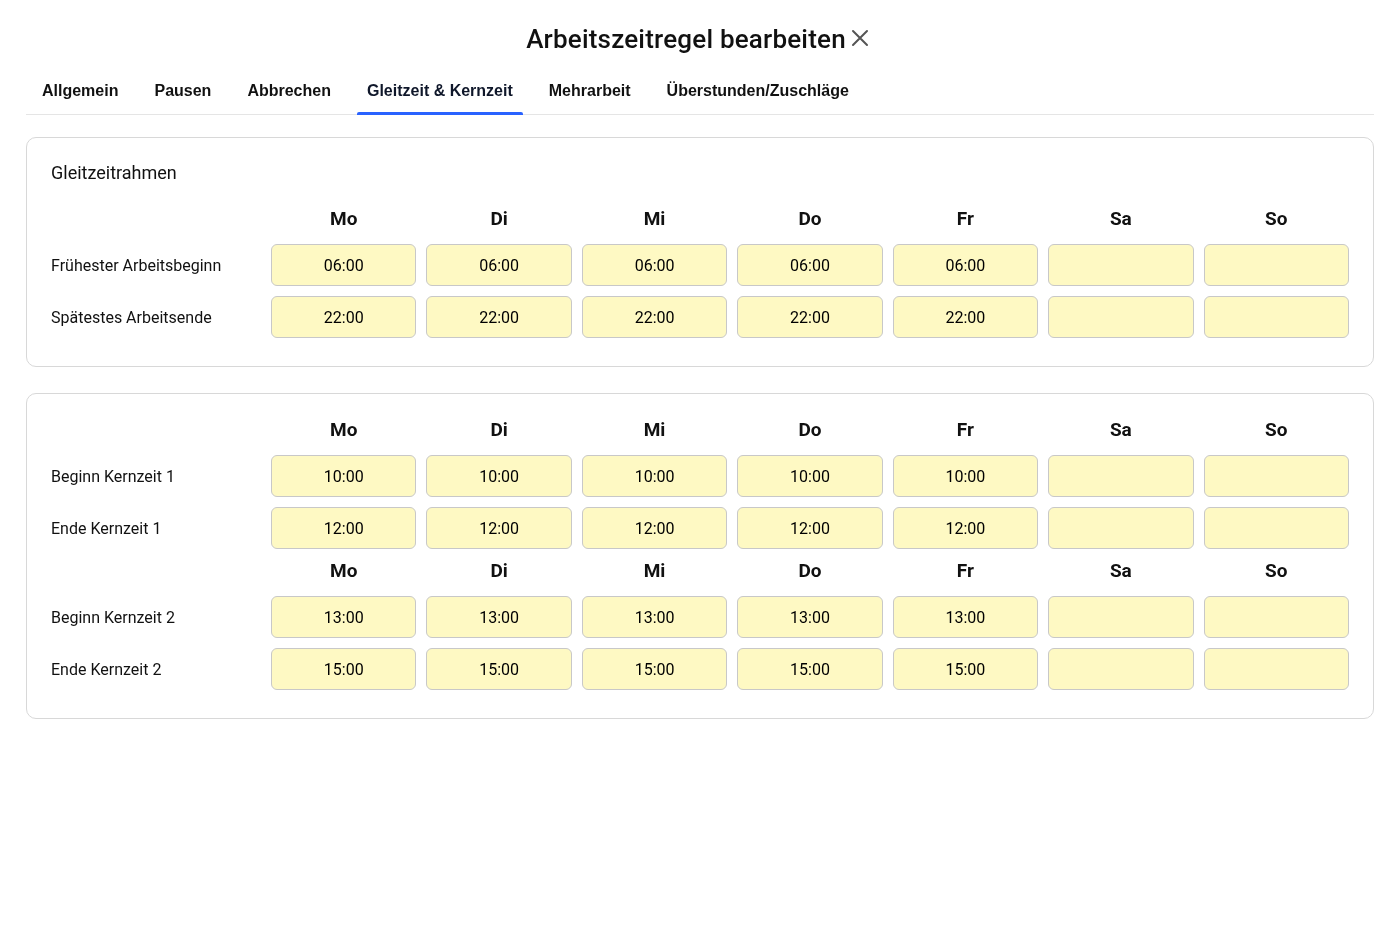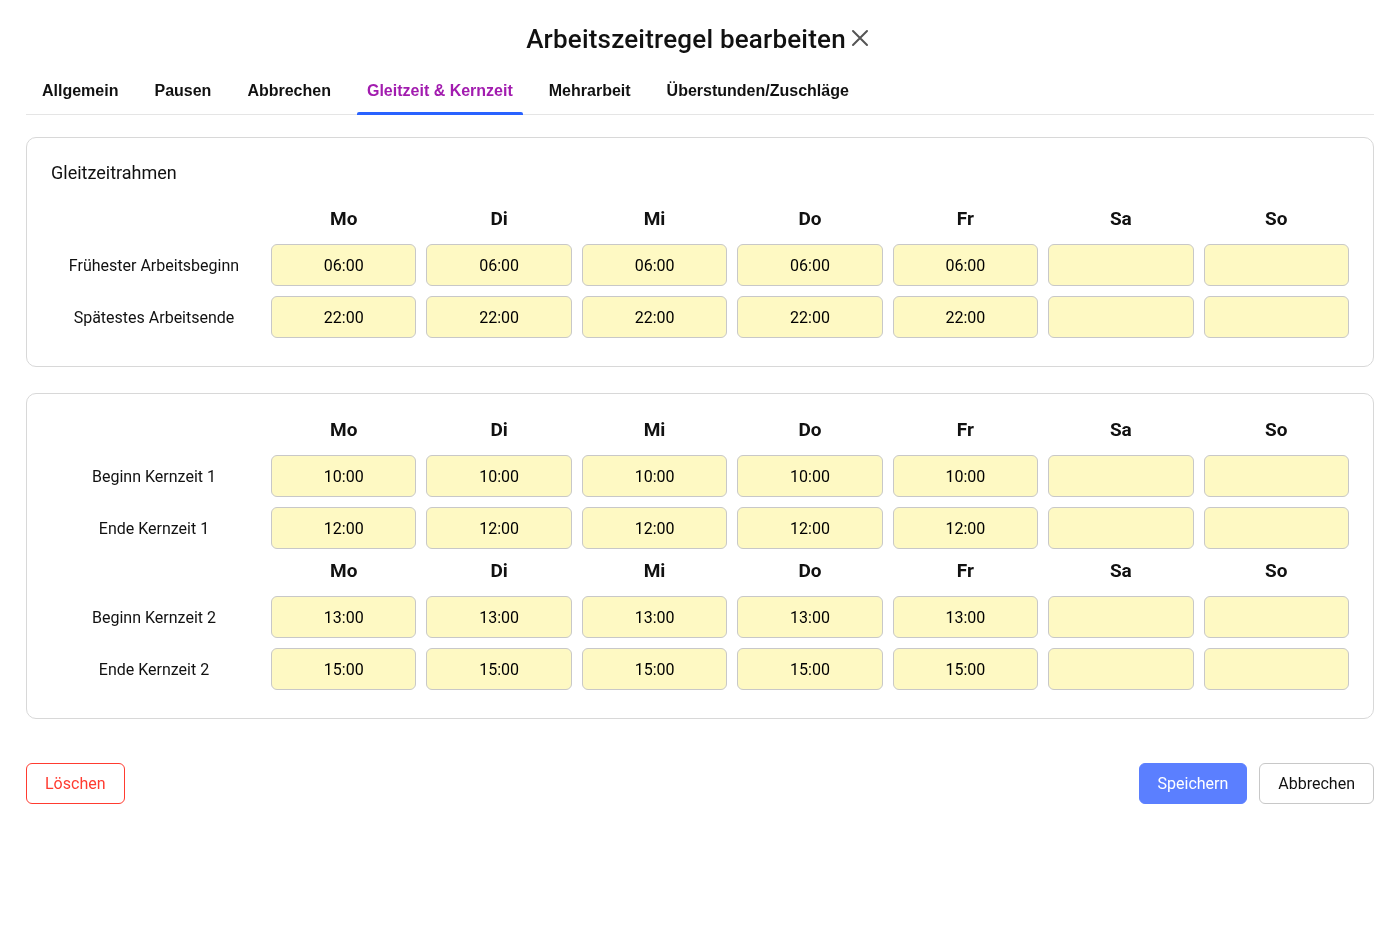--- a/index.html
+++ b/index.html
@@ -45,21 +45,21 @@
     font-size: 16px;
     font-weight: 550;
     color: #111;
     padding: 0 0 14px 0;
     border: none;
     background: none;
     cursor: pointer;
     position: relative;
   }
   .tab.active {
-    color: #a21caf;
+    color: #0f172a;
     text-align: right;
   }
   .tab.active::after {
     content: "";
     position: absolute;
     left: -10px;
     right: -10px;
     bottom: -1px;
     height: 3px;
     background: #2962ff;
@@ -97,21 +97,21 @@
 
   .grid {
     display: grid;
     grid-template-columns: 210px repeat(7, 1fr);
     column-gap: 10px;
     row-gap: 10px;
     align-items: center;
   }
   .row-label {
     font-size: 16px;
-    text-align: center;
+    text-align: left;
     padding-right: 4px;
   }
   .col-head {
     text-align: center;
     font-size: 19px;
     font-weight: 700;
     padding-bottom: 4px;
   }
   .time-input {
     width: 100%;
@@ -270,21 +270,14 @@
       <input class="time-input" value="15:00" style="">
       <input class="time-input" value="15:00" style="">
       <input class="time-input" value="15:00" style="">
       <input class="time-input" value="15:00" style="">
       <input class="time-input" value="15:00" style="">
       <input class="time-input" value="" style="">
       <input class="time-input" value="" style="">
     </div>
   </div>
 
-  <div class="footer">
-    <button class="btn btn-delete">Löschen</button>
-    <div class="footer-right">
-      <button class="btn btn-primary">Speichern</button>
-      <button class="btn btn-secondary">Abbrechen</button>
-    </div>
-  </div>
 
 </div>
 
 </body></html>

